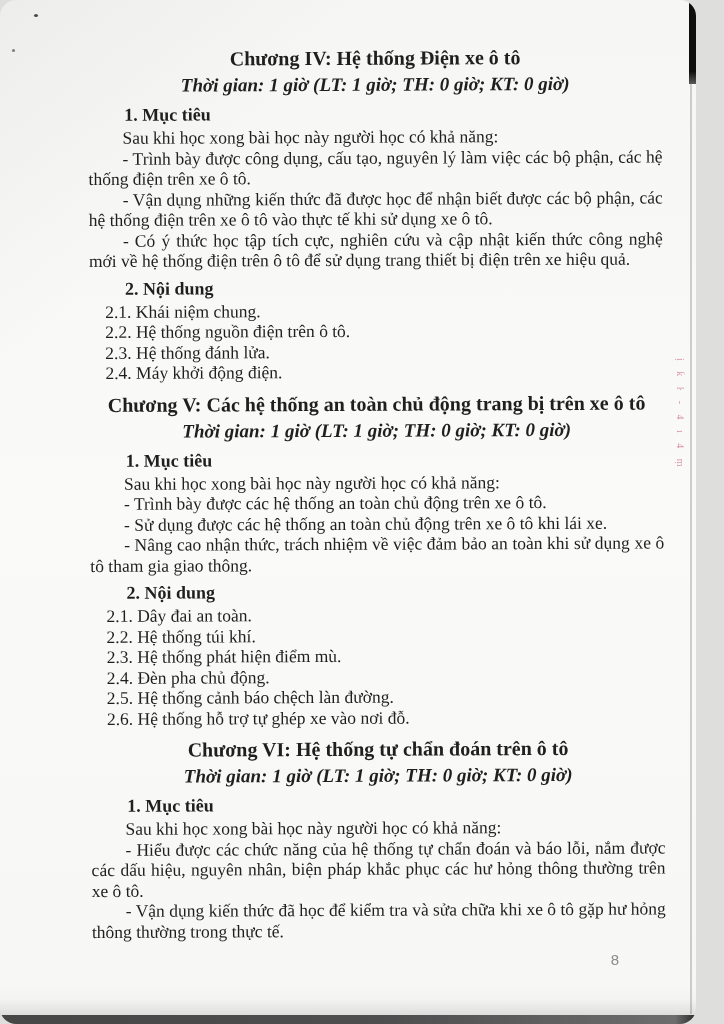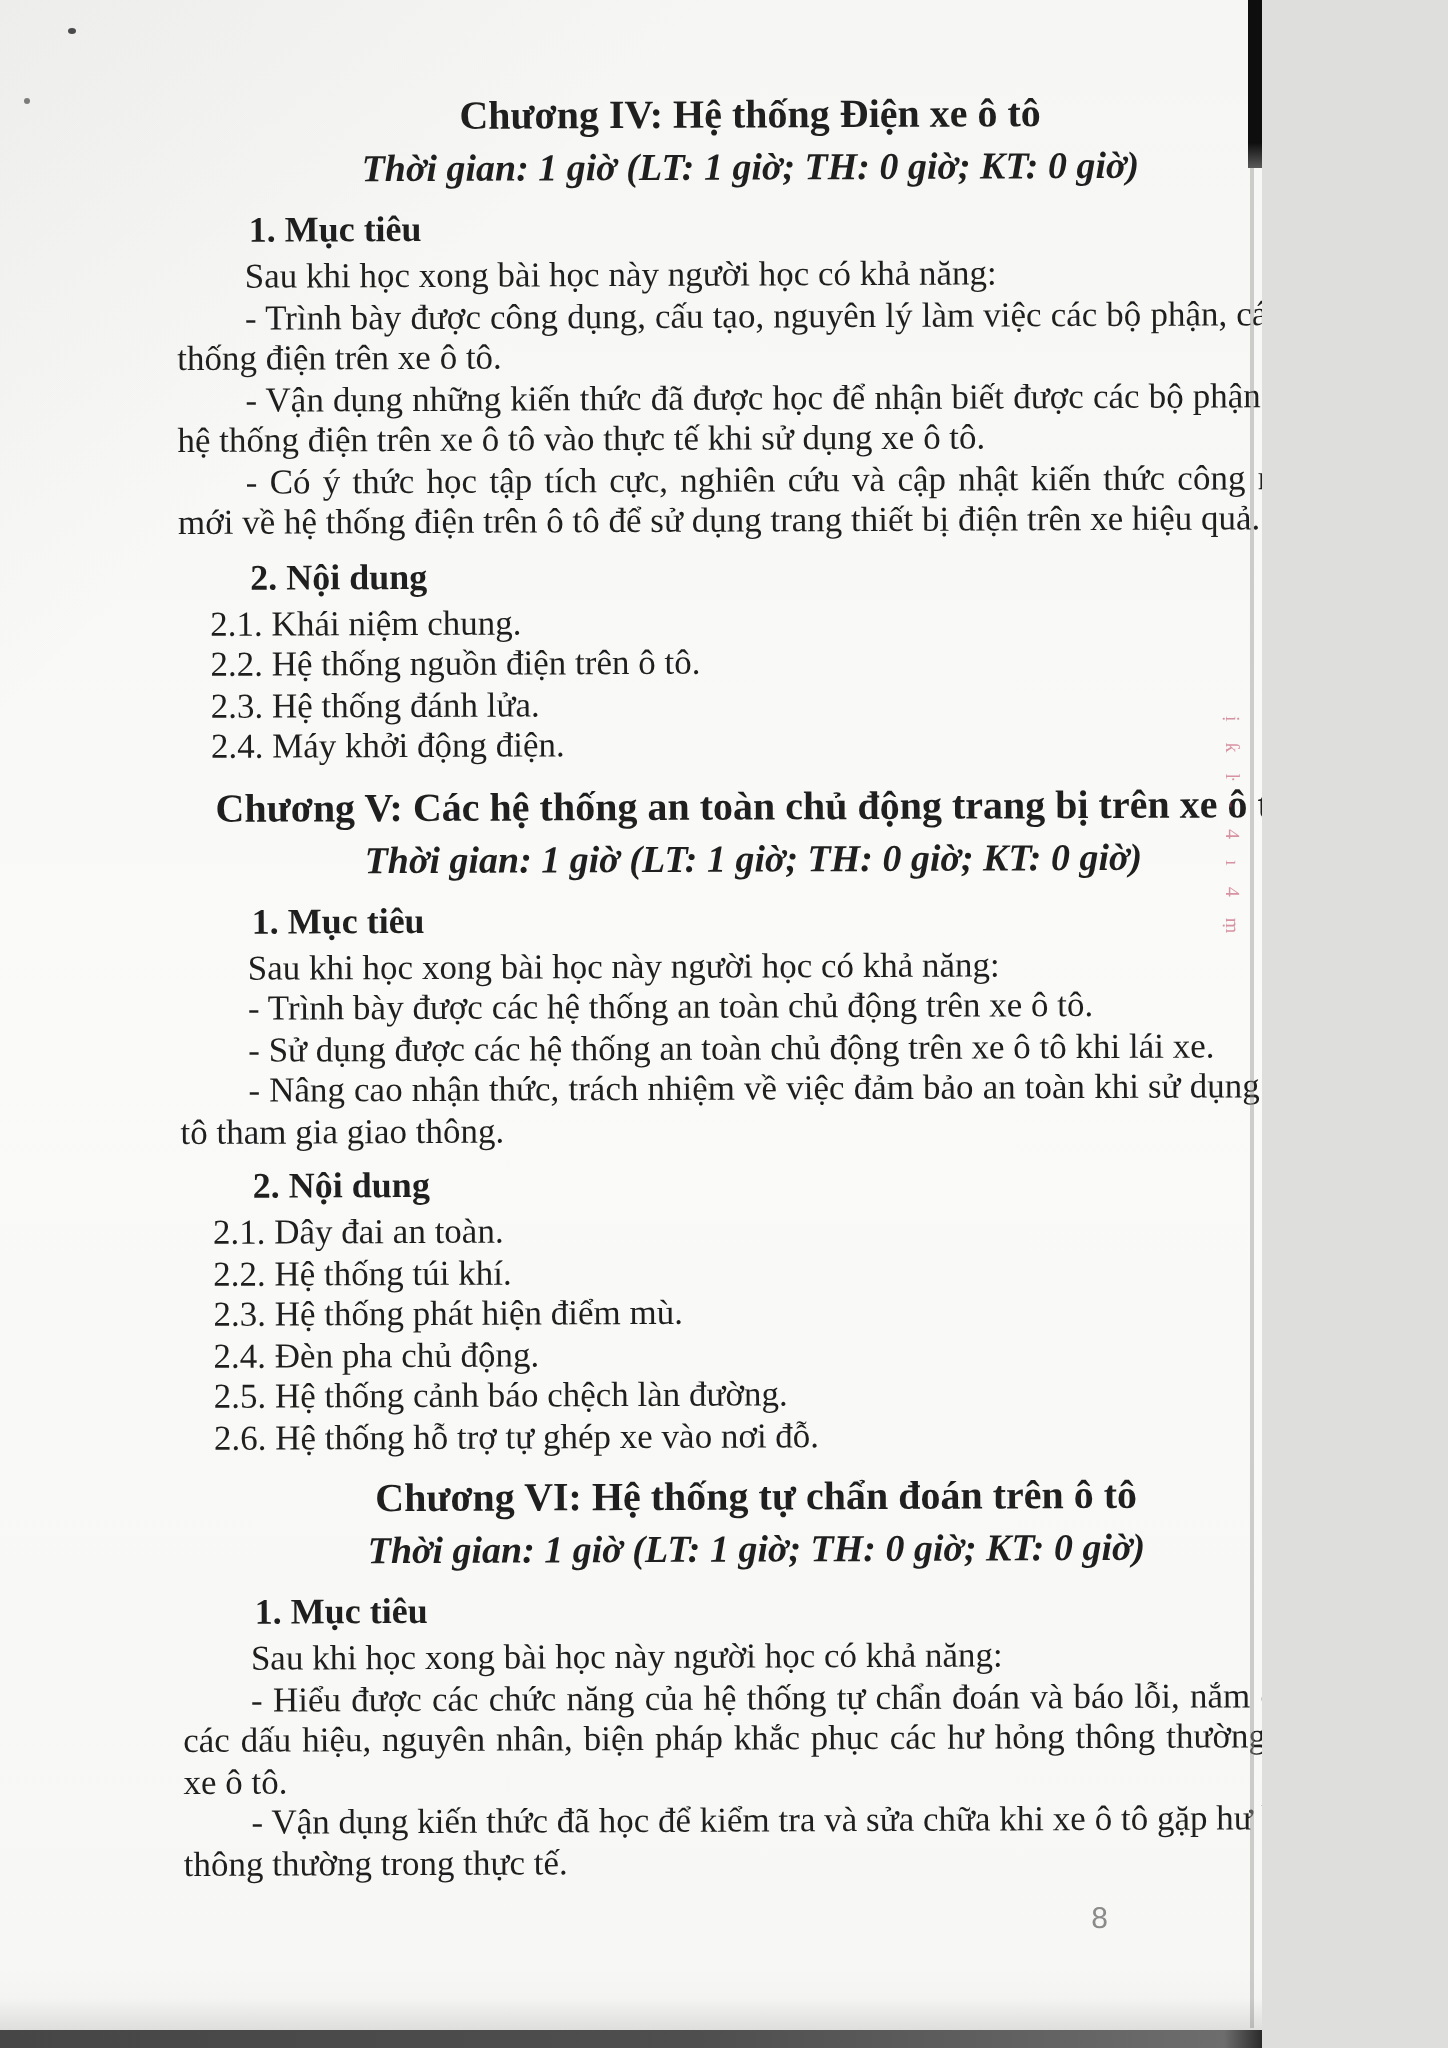--- a/index.html
+++ b/index.html
@@ -2,25 +2,26 @@
 <html><head>
 <meta charset="utf-8">
 <style>
   html,body{margin:0;padding:0;}
   body{
     width:724px;height:1024px;
     background:#dededd;
     font-family:"Liberation Serif","DejaVu Serif",serif;
   }
   .page{
-    position:relative;width:631px;height:1024px;overflow:hidden;
+    position:relative;width:696px;height:1024px;overflow:hidden;
     background:
       linear-gradient(135deg, rgba(120,120,118,0.07), rgba(0,0,0,0) 22%),
       linear-gradient(0deg, #efefed 0%, #f7f7f5 4%, #fafaf8 50%, #f6f6f4 100%);
     color:#1f1f1f;
+    border-radius:16px;
   }
   .content{
     position:absolute;left:88px;top:46px;width:574px;
     transform:rotate(-0.25deg);
     transform-origin:top left;
   }
   .chapter-title{
     font-size:20px;font-weight:bold;line-height:26px;
     text-align:center;margin:8px 0 2px;
   }

